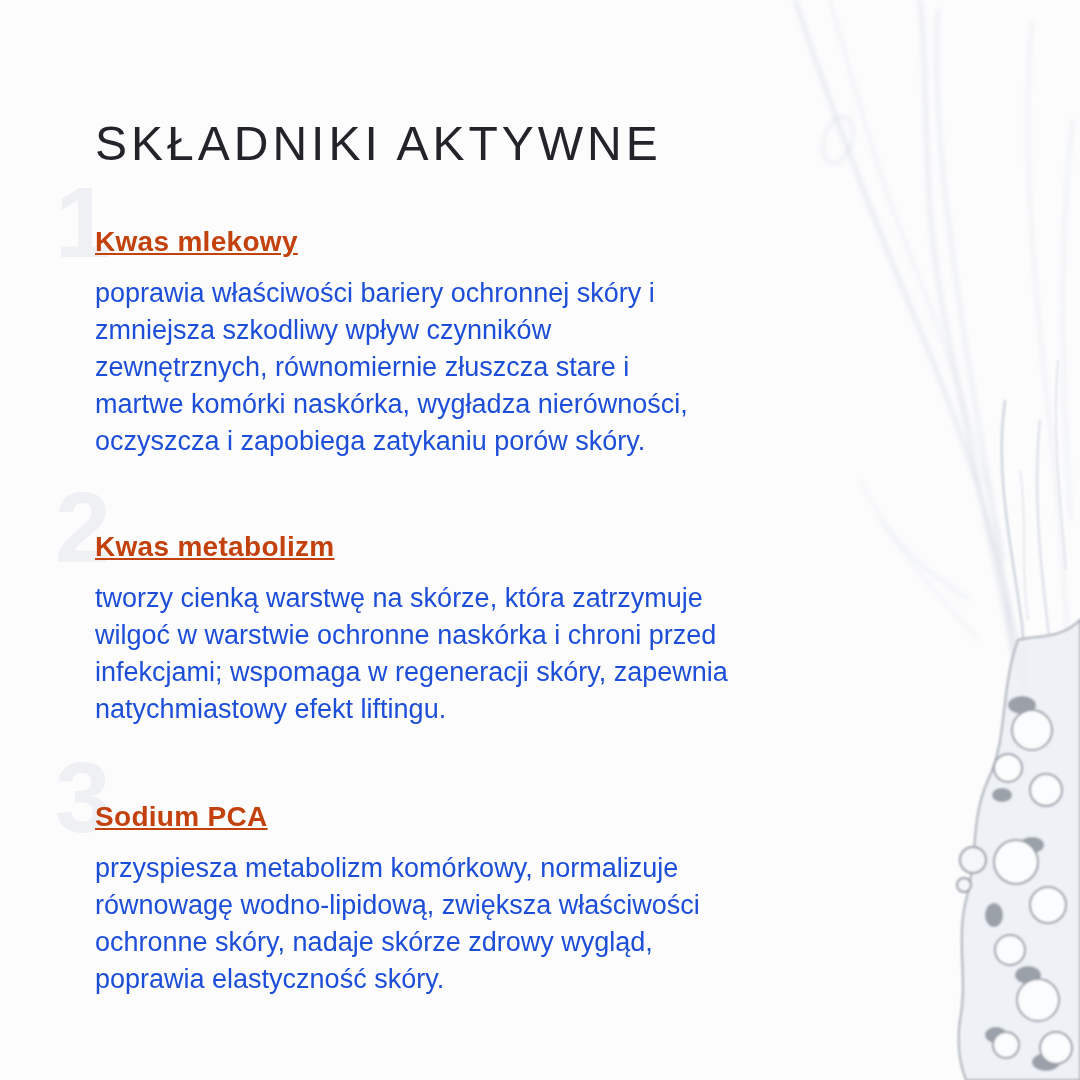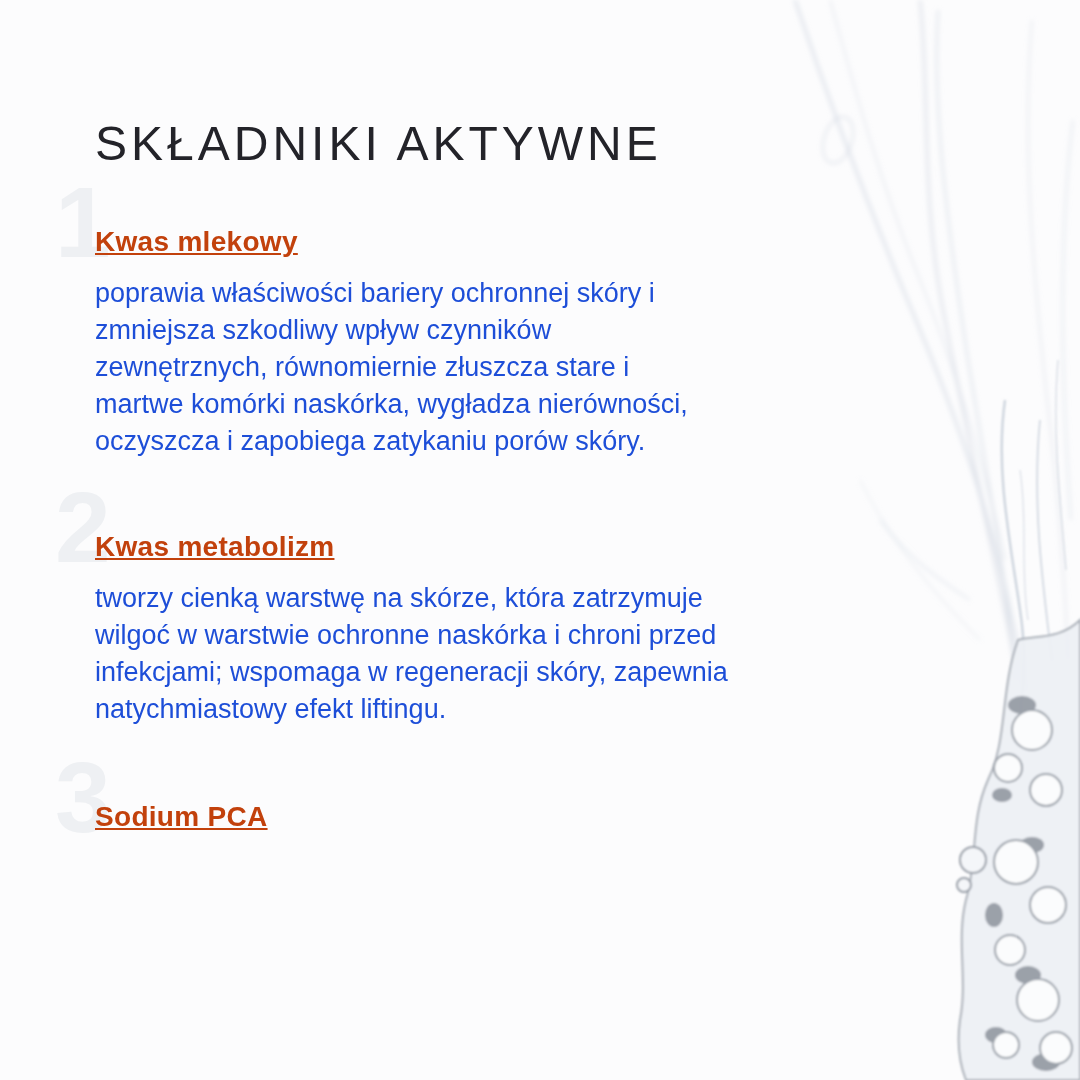--- a/index.html
+++ b/index.html
@@ -166,16 +166,20 @@
 wilgoć w warstwie ochronne naskórka i chroni przed
 infekcjami; wspomaga w regeneracji skóry, zapewnia
 natychmiastowy efekt liftingu.</div>
     </div>
   </section>
 
   <section class="section section-3">
     <span class="big-number">3</span>
     <div class="section-content">
       <div class="section-heading">Sodium PCA</div>
+      <div class="section-body">przyspiesza metabolizm komórkowy, normalizuje
+równowagę wodno-lipidową, zwiększa właściwości
+ochronne skóry, nadaje skórze zdrowy wygląd,
+poprawia elastyczność skóry.</div>
     </div>
   </section>
 
 </div>
 
 </body></html>

